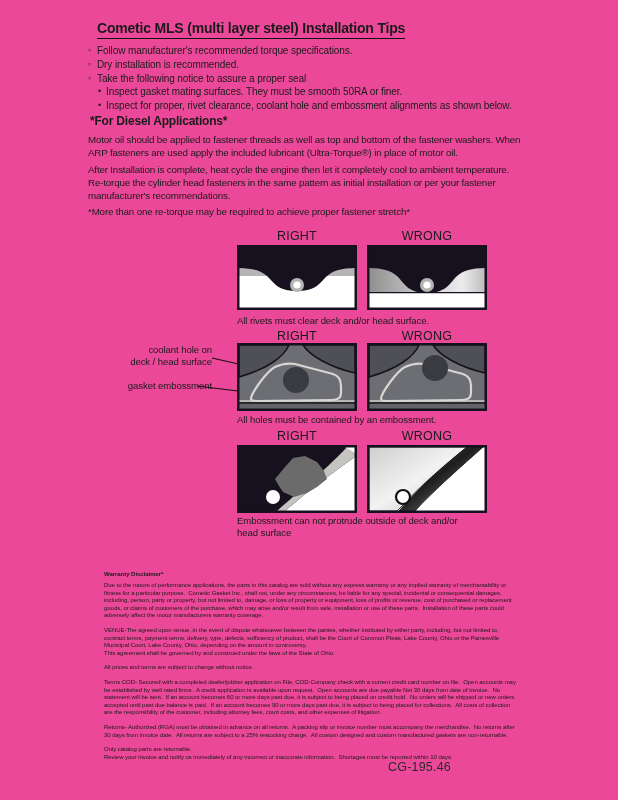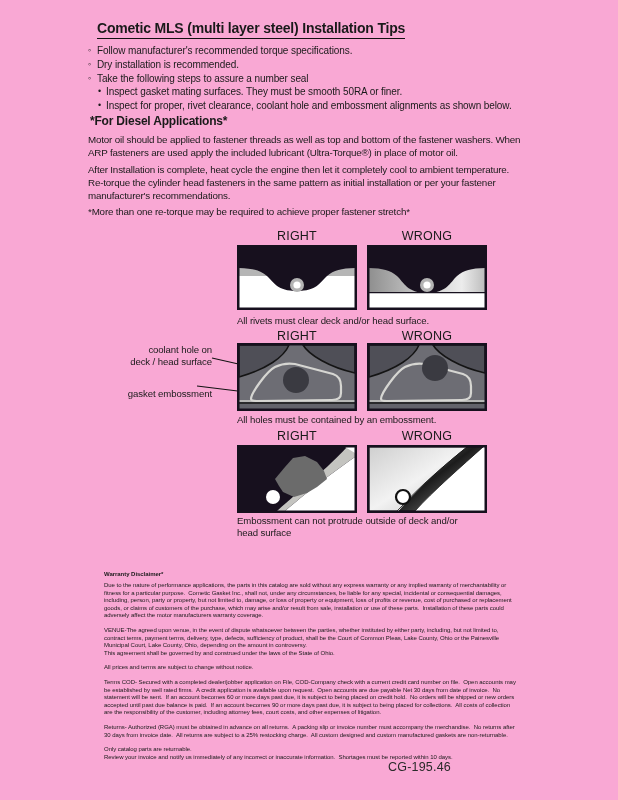--- a/index.html
+++ b/index.html
@@ -1,16 +1,16 @@
 <!DOCTYPE html>
 <html><head>
 <meta charset="utf-8">
 <style>
   html,body{margin:0;padding:0;background:#fff;}
-  .page{position:relative;width:618px;height:800px;background:#f9a8d4;overflow:hidden;
+  .page{position:relative;width:618px;height:800px;background:#ec4899;overflow:hidden;
         font-family:"Liberation Sans","DejaVu Sans",sans-serif;color:#1a1a1a;}
   .abs{position:absolute;}
   
   .title{left:97px;top:20px;font-size:14px;font-weight:bold;letter-spacing:-0.2px;
          border-bottom:1.6px solid #111;padding-bottom:2px;white-space:nowrap;}
   
   .tips{left:88px;top:44px;width:440px;font-size:10px;line-height:13.8px;letter-spacing:-0.1px;}
   .tip{position:relative;padding-left:9px;}
   .tip::before{content:"\25E6";position:absolute;left:0;top:0;font-size:9px;}
   .subtip{position:relative;padding-left:8px;margin-left:10px;}
@@ -22,41 +22,41 @@
   
   .dlabel{width:120px;text-align:center;font-size:12.5px;font-weight:normal;letter-spacing:0.2px;}
   .lab-l{left:237px;} .lab-r{left:367px;}
   .row1-lab{top:229px;} .row2-lab{top:329px;} .row3-lab{top:429px;}
   .dimg{width:120px;display:block;}
   .img-l{left:237px;} .img-r{left:367px;}
   .row1-img{top:245px;} .row2-img{top:343px;} .row3-img{top:445px;}
   .caption{left:237px;font-size:9.6px;letter-spacing:-0.1px;line-height:11.5px;}
   .cap1{top:315px;text-align:center;} .cap2{top:414px;} .cap3{top:515px;width:230px;}
   .ann{left:98px;width:114px;text-align:right;font-size:9.6px;line-height:11.5px;letter-spacing:-0.1px;}
-  .ann1{top:344px;} .ann2{top:388px;}
+  .ann1{top:344px;} .ann2{top:380px;}
   .leader{left:195px;top:350px;}
   
   .legal{left:104px;top:571px;width:412px;font-size:6px;line-height:7.6px;letter-spacing:-0.04px;}
   .legal-h{font-weight:bold;margin:0 0 3.5px 0;}
   .legal p{margin:0 0 7px 0;white-space:pre-wrap;}
   .legal p.tight{margin:0;}
   
   .footer-code{left:388px;top:760px;font-size:12.5px;letter-spacing:0.2px;color:#2a2a2a;}
 </style>
 </head>
 <body>
 
 <div class="page">
 
   <div class="abs title">Cometic MLS (multi layer steel) Installation Tips</div>
 
   <div class="abs tips">
     <div class="tip">Follow manufacturer's recommended torque specifications.</div>
     <div class="tip">Dry installation is recommended.</div>
-    <div class="tip">Take the following steps to assure a number seal</div>
+    <div class="tip">Take the following notice to assure a proper seal</div>
     <div class="subtip">Inspect gasket mating surfaces.  They must be smooth 50RA or finer.</div>
     <div class="subtip">Inspect for proper, rivet clearance, coolant hole and embossment alignments as shown below.</div>
   </div>
 
   <div class="abs diesel-h">*For Diesel Applications*</div>
   <div class="abs body-p p1">Motor oil should be applied to fastener threads as well as top and bottom of the fastener washers. When ARP fasteners are used apply the included lubricant (Ultra-Torque®) in place of motor oil.</div>
   <div class="abs body-p p2">After Installation is complete, heat cycle the engine then let it completely cool to ambient temperature. Re-torque the cylinder head fasteners in the same pattern as initial installation or per your fastener manufacturer's recommendations.</div>
   <div class="abs body-p p3">*More than one re-torque may be required to achieve proper fastener stretch*</div>
 
   <div class="abs dlabel lab-l row1-lab">RIGHT</div>

